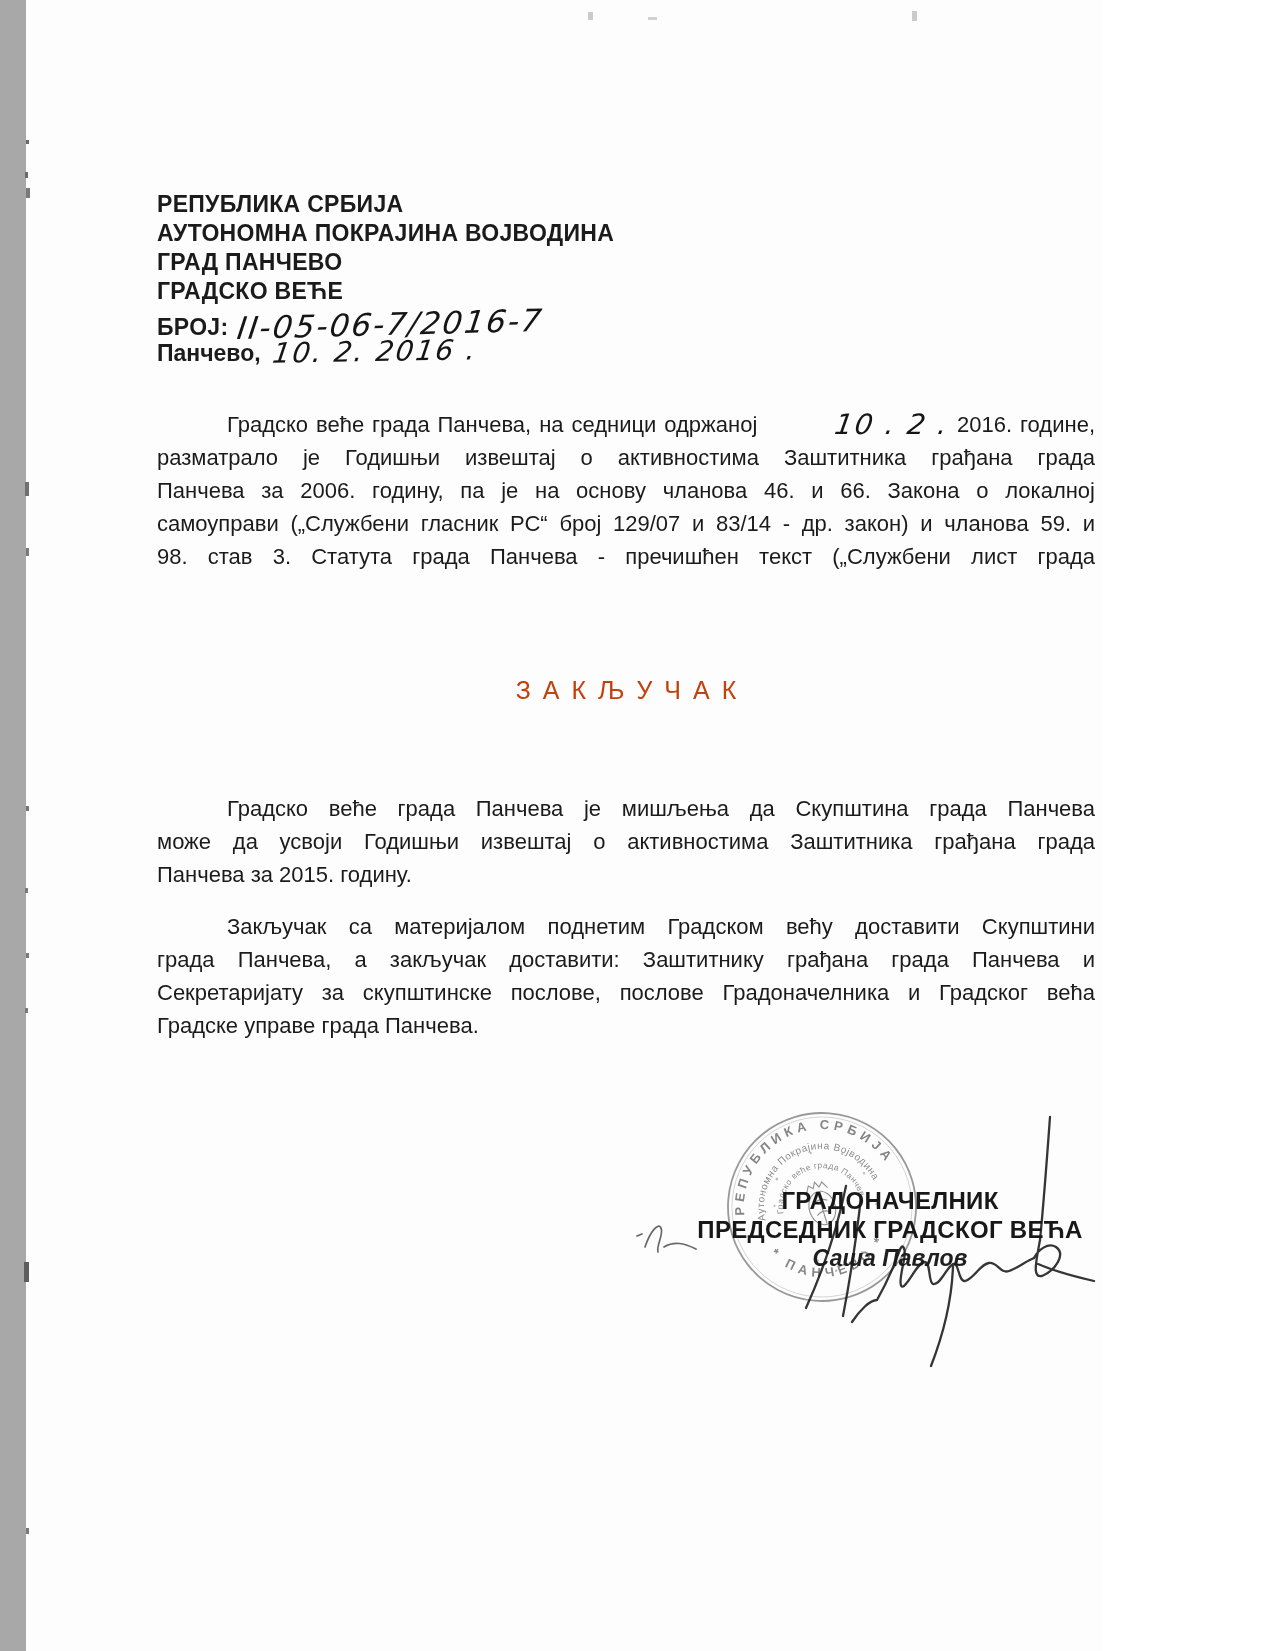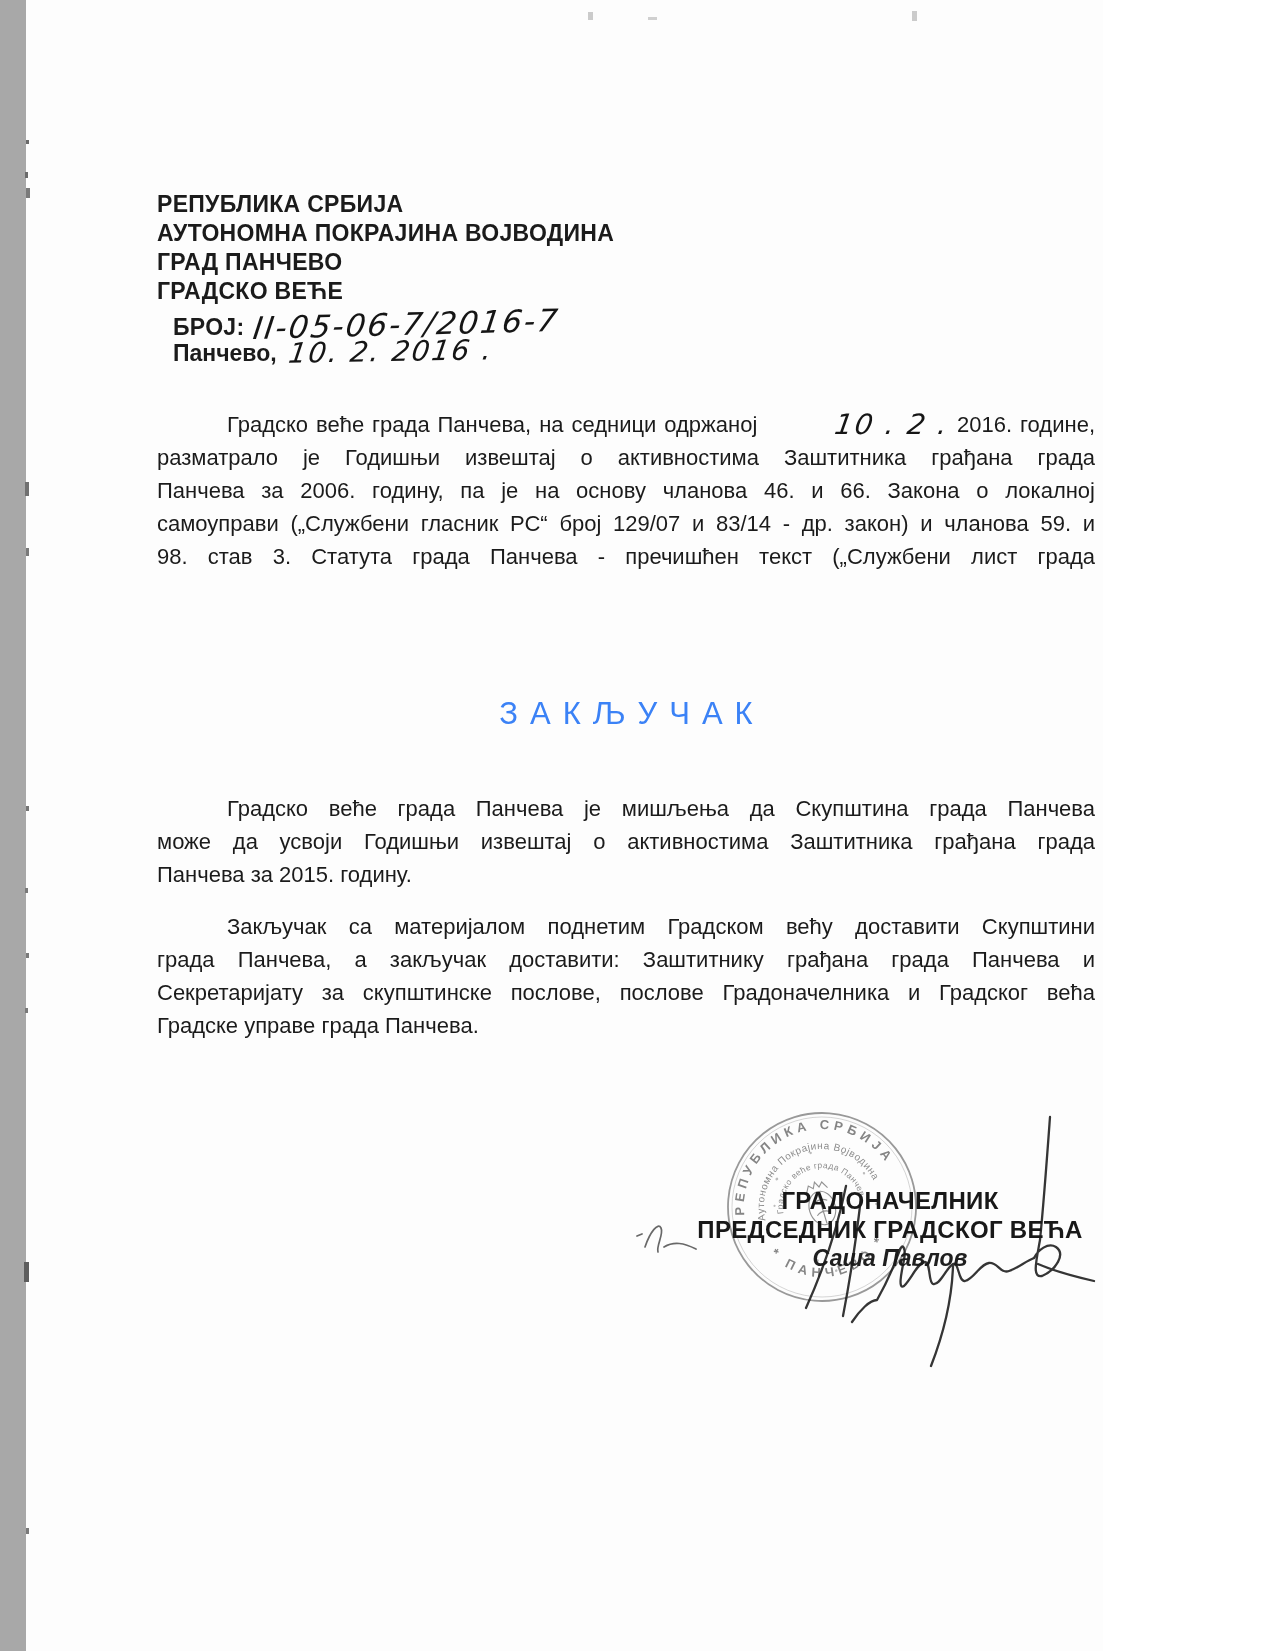--- a/index.html
+++ b/index.html
@@ -7,39 +7,39 @@
     position:relative;width:1103px;height:1651px;background:#fdfdfd;
     font-family:"Liberation Sans","DejaVu Sans",sans-serif;color:#1b1b1b;
     overflow:hidden;
   }
   .edge{position:absolute;top:0;height:100%;}
   .edge-left{left:0;width:26px;background:#a8a8a8;}
   .edge-right{left:1263px;width:12px;background:#b3b3b3;}
 
   .letterhead{position:absolute;left:157px;top:190px;}
   .hline{font-size:23px;font-weight:700;line-height:29px;letter-spacing:.3px;}
-  .hrow{display:flex;align-items:baseline;height:29px;margin-left:16px;}
+  .hrow{display:flex;align-items:baseline;height:29px;}
   .hplace{font-size:23px;font-weight:700;}
 
   .handwrite{
     font-family:"DejaVu Sans",sans-serif;font-style:italic;color:#151515;
     display:inline-block;white-space:pre;
   }
   .hw-number{font-size:31px;letter-spacing:2px;margin-left:10px;transform:skewX(-9deg) rotate(-1.5deg);}
   .hw-date{font-size:28px;letter-spacing:2px;margin-left:12px;transform:skewX(-9deg) rotate(-1deg);}
   .hw-inline{font-size:28px;letter-spacing:2px;line-height:0;vertical-align:-2px;transform:skewX(-9deg);}
 
   .para{position:absolute;left:157px;width:938px;font-size:22px;line-height:33px;}
   .line{text-align:justify;text-align-last:justify;}
   .line.last{text-align-last:left;}
   .line.indent{text-indent:70px;}
 
   .doc-title{
     position:absolute;left:157px;top:676px;width:938px;text-align:center;
-    font-size:31px;font-weight:500;letter-spacing:12px;text-indent:12px;color:#3b82f6;margin-top:20px;
+    font-size:25px;font-weight:500;letter-spacing:12px;text-indent:12px;color:#c2410c;
   }
 
   .sig-block{position:absolute;left:690px;top:1186px;width:400px;text-align:center;}
   .sig-role{font-size:24px;font-weight:700;line-height:29px;letter-spacing:.3px;color:#181818;}
   .sig-name{font-size:23px;font-weight:700;font-style:italic;line-height:29px;color:#1f1f1f;}
 
   .stamp{position:absolute;left:707px;top:1092px;width:230px;height:230px;
          filter:blur(0.5px);opacity:.8;}
   .ink{position:absolute;left:560px;top:1050px;width:560px;height:330px;}
   .specks{position:absolute;left:0;top:0;width:1275px;height:1651px;pointer-events:none;}

